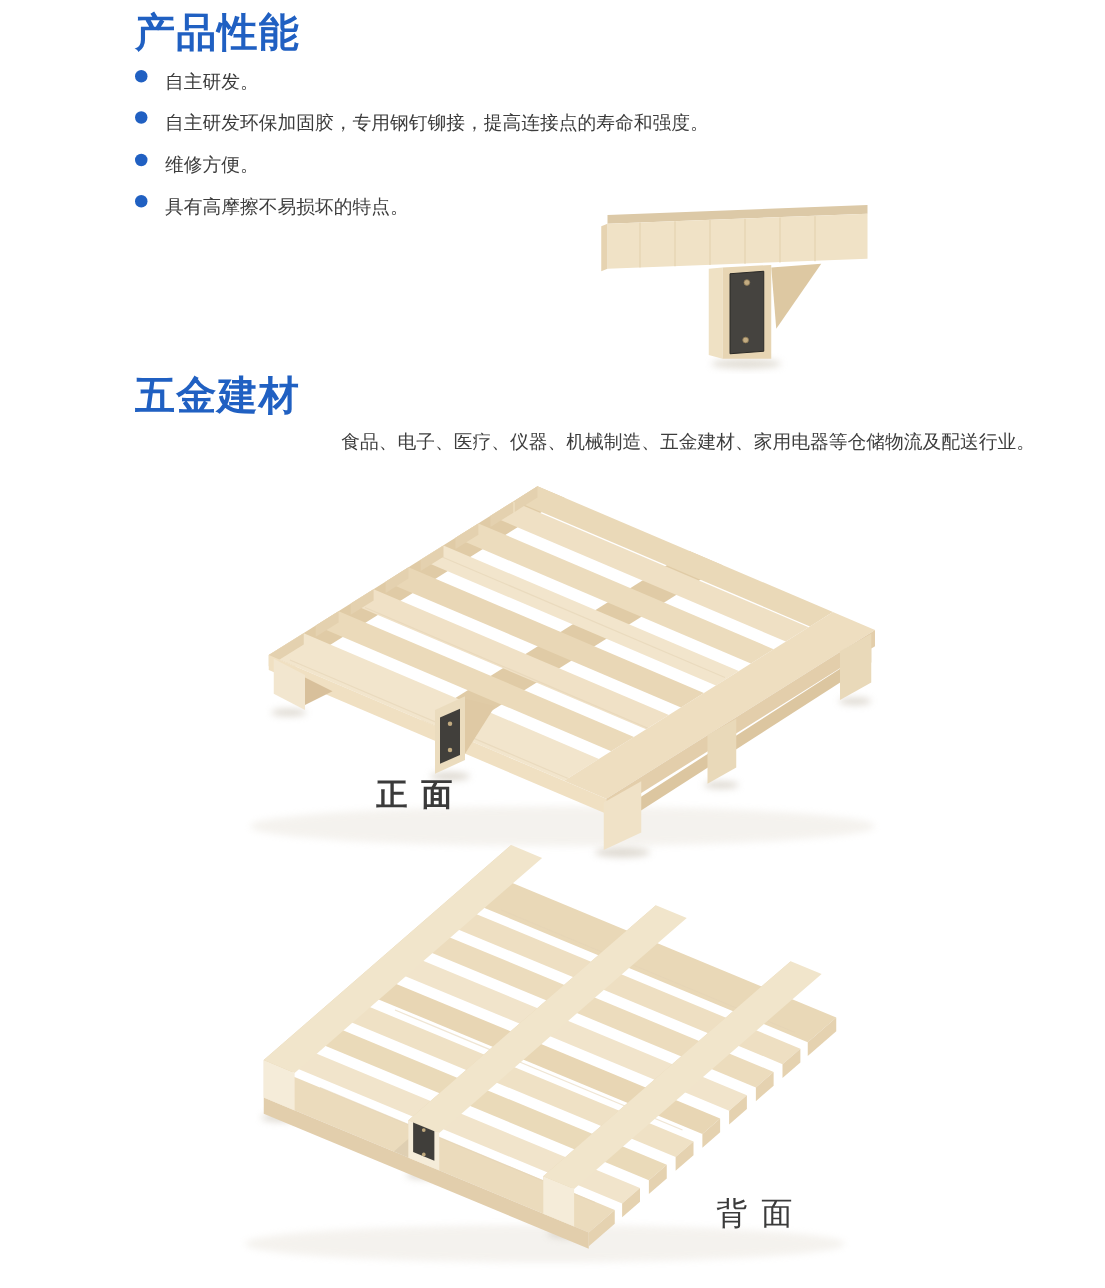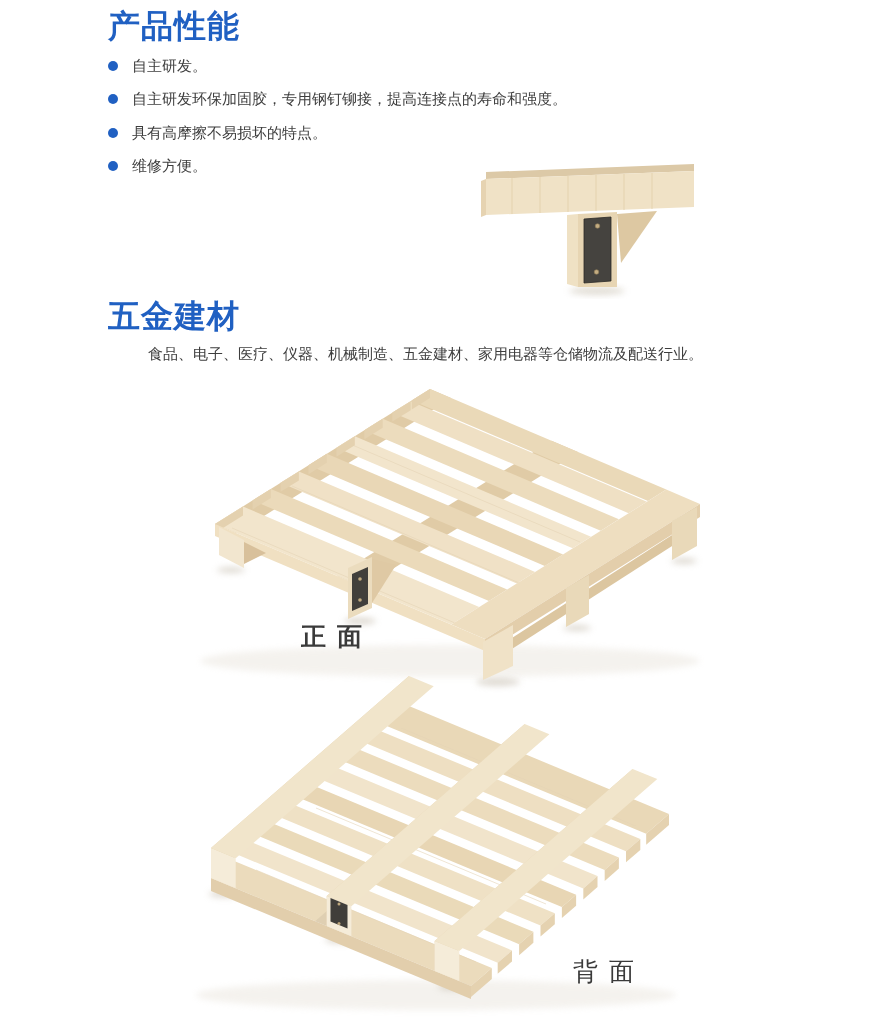--- a/index.html
+++ b/index.html
@@ -16,30 +16,30 @@
     font-size:32px; font-weight:bold; color:var(--accent);
     letter-spacing:1px; line-height:30px;
   }
   .t1{ top:11px; }
   .t2{ top:301px; }
   .feature-list{
     position:absolute; left:108px; top:56px; margin:0; padding:0;
     list-style:none; width:620px;
   }
   .feature-list li{
-    display:flex; align-items:center; height:20px; margin-bottom:13.4px;
+    display:flex; height:20px; margin-bottom:13.4px;
   }
   .dot{
     flex:0 0 auto; width:10px; height:10px; border-radius:50%;
     background:var(--accent); margin-right:14px;
   }
   .ft{ font-size:15px; color:var(--body-text); line-height:20px; white-space:nowrap; }
   .scope-text{
     position:absolute; left:148px; top:344px; margin:0; width:680px;
-    font-size:15px; color:var(--body-text); line-height:20px;
+    font-size:15px; color:var(--body-text); line-height:20px;text-align:right;
   }
   .fig-label{
     position:absolute; font-size:25px; color:var(--caption);
     letter-spacing:2px; line-height:30px; font-weight:500;
   }
   .fig-label.front{ left:301px; top:621px;font-weight:bold; }
   .fig-label.back{ left:573px; top:956px; }
 </style>
 </head>
 <body>
@@ -201,25 +201,25 @@
     <li>
       <span class="dot"></span>
       <span class="ft">自主研发。</span>
     </li>
     <li>
       <span class="dot"></span>
       <span class="ft">自主研发环保加固胶，专用钢钉铆接，提高连接点的寿命和强度。</span>
     </li>
     <li>
       <span class="dot"></span>
+      <span class="ft">维修方便。</span>
+    </li>
+    <li>
+      <span class="dot"></span>
       <span class="ft">具有高摩擦不易损坏的特点。</span>
-    </li>
-    <li>
-      <span class="dot"></span>
-      <span class="ft">维修方便。</span>
     </li>
   </ul>
 
   <h2 class="sec-title t2">五金建材</h2>
 
   <p class="scope-text">食品、电子、医疗、仪器、机械制造、五金建材、家用电器等仓储物流及配送行业。</p>
 
   <div class="fig-label front">正 面</div>
 
   <div class="fig-label back">背 面</div>

